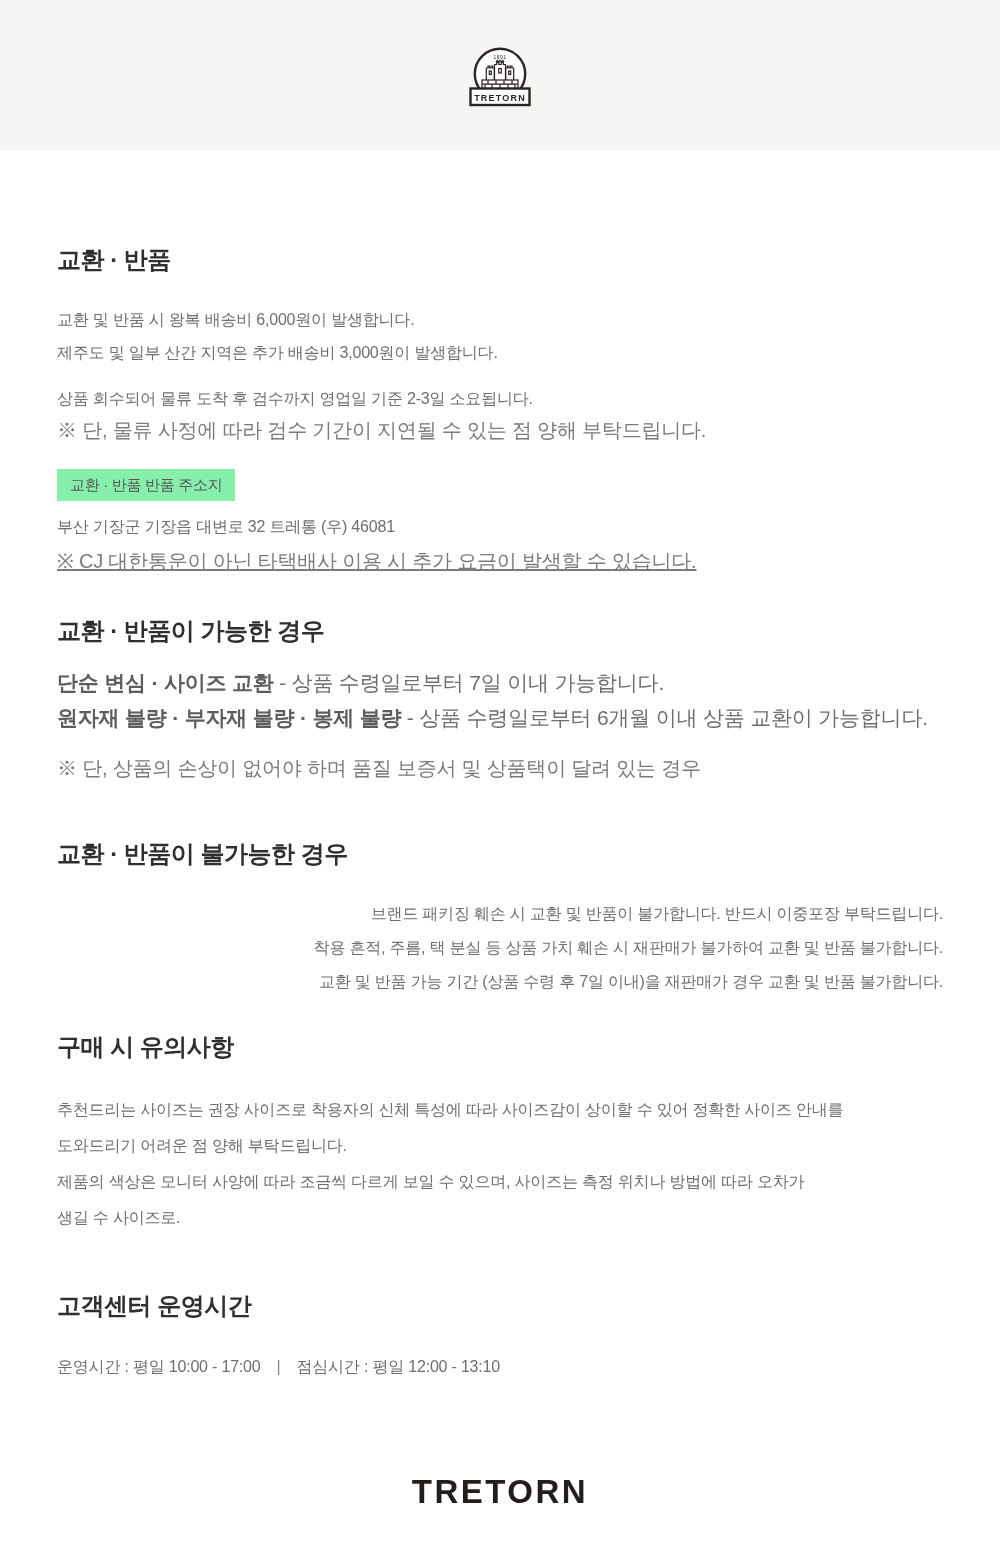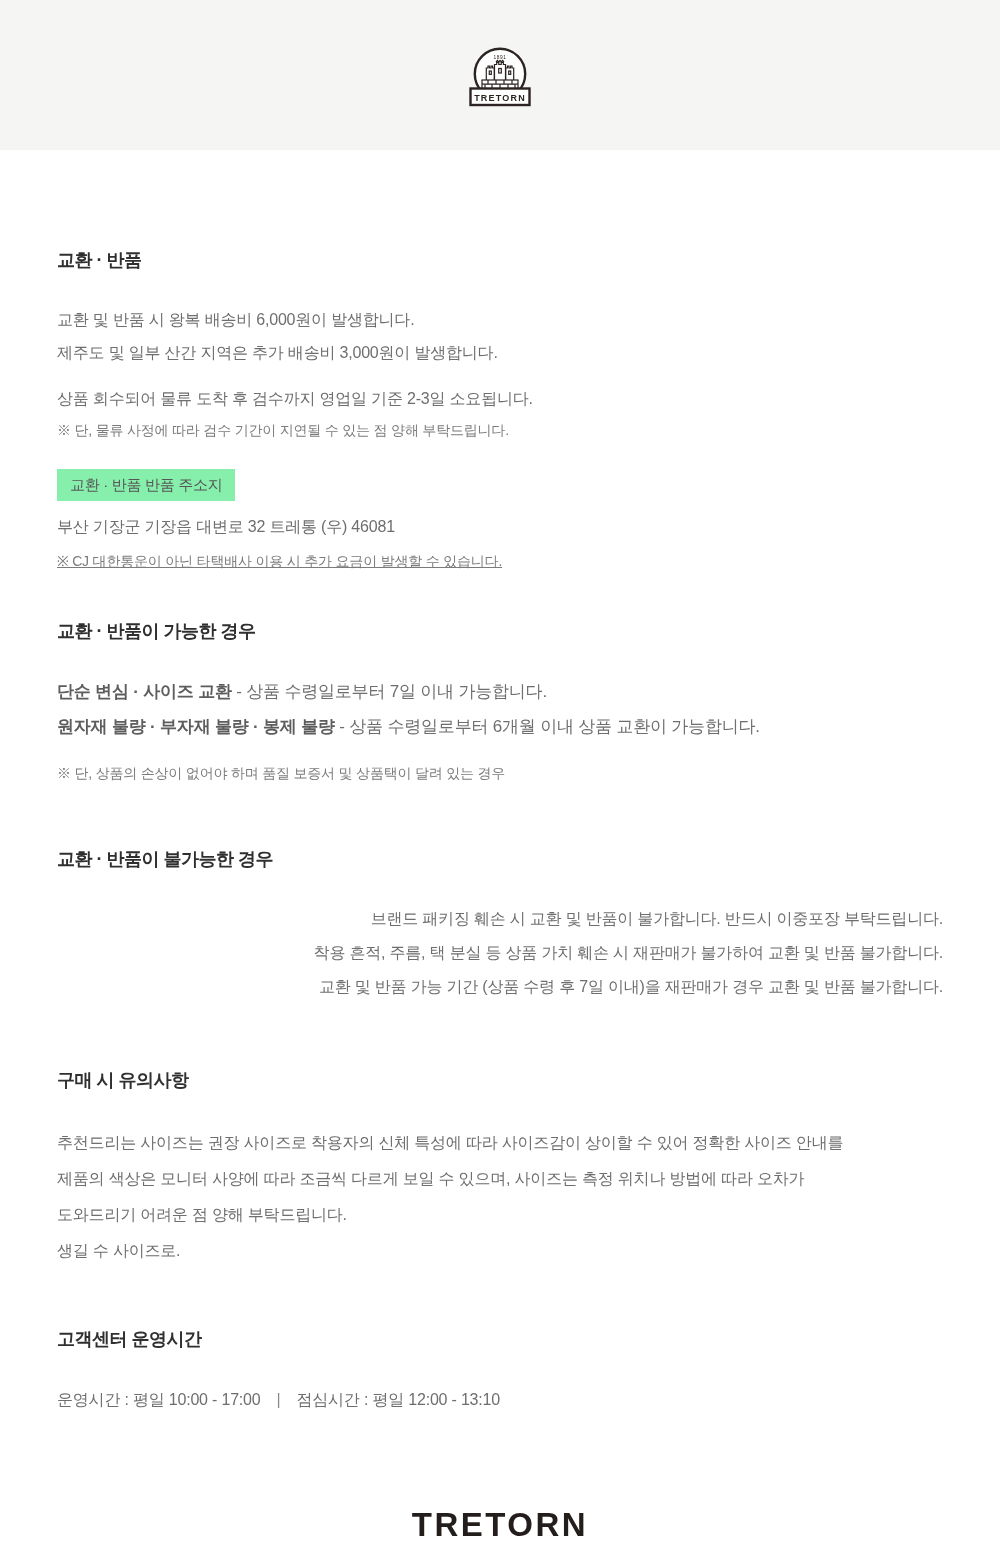--- a/index.html
+++ b/index.html
@@ -21,37 +21,37 @@
     align-items: center;
     justify-content: center;
   }
   .badge { width: 70px; height: 64px; margin-top: 6px; }
 
   
   .content { padding: 0 57px; }
 
   h2.sec-title {
     margin: 0;
-    font-size: 18px;
+    font-size: 24px;
     line-height: 24px;
     font-weight: 600;
     color: #2f2f2f;
     letter-spacing: -0.5px;
   }
 
   .body-text {
     margin: 0;
     font-size: 16px;
     line-height: 33px;
     color: #6e6e6e;
     letter-spacing: -0.2px;
   }
   .note-text {
     margin: 0;
-    font-size: 14px;
+    font-size: 20px;
     line-height: 24px;
     color: #7b7b7b;
     letter-spacing: -0.2px;
   }
   .lead { color: #5d5d5d; font-weight: 600; }
 
   
   #sec-exchange .sec-title { margin-top: 98px; }
   #sec-exchange .shipping { margin-top: 31px; }
   #sec-exchange .inspection { margin-top: 13px; }
@@ -65,29 +65,29 @@
     color: #565656;
     font-size: 15px;
     line-height: 19px;
     letter-spacing: -0.3px;
   }
   #sec-exchange .address { margin-top: 12px; line-height: 28px; }
   #sec-exchange .address-note { margin-top: 8px; text-decoration: underline; }
 
   
   #sec-allowed .sec-title { margin-top: 46px; }
-  #sec-allowed .items { margin-top: 31px; font-size: 17px; line-height: 35px; color: #6e6e6e; letter-spacing: -0.2px; }
+  #sec-allowed .items { margin-top: 22px; font-size: 21px; line-height: 35px; color: #6e6e6e; letter-spacing: -0.2px; }
   #sec-allowed .note-text { margin-top: 1px; }
 
   
   #sec-notallowed .sec-title { margin-top: 62px; }
   #sec-notallowed .lines { margin-top: 31px; line-height: 34px; text-align: right; }
 
   
-  #sec-purchase .sec-title { margin-top: 64px; }
+  #sec-purchase .sec-title { margin-top: 36px; }
   #sec-purchase .lines { margin-top: 33px; line-height: 36px; }
 
   
   #sec-cs .sec-title { margin-top: 58px; }
   #sec-cs .hours-line { margin-top: 32px; }
   .sep { color: #8a8a8a; margin: 0 16px; }
 
   
   .footer-wordmark {
     margin-top: 90px;
@@ -156,22 +156,22 @@
       <span class="line">브랜드 패키징 훼손 시 교환 및 반품이 불가합니다. 반드시 이중포장 부탁드립니다.</span>
       <span class="line">착용 흔적, 주름, 택 분실 등 상품 가치 훼손 시 재판매가 불가하여 교환 및 반품 불가합니다.</span>
       <span class="line">교환 및 반품 가능 기간 (상품 수령 후 7일 이내)을 재판매가 경우 교환 및 반품 불가합니다.</span>
     </p>
   </section>
 
   <section id="sec-purchase">
     <h2 class="sec-title">구매 시 유의사항</h2>
     <p class="body-text lines">
       <span class="line">추천드리는 사이즈는 권장 사이즈로 착용자의 신체 특성에 따라 사이즈감이 상이할 수 있어 정확한 사이즈 안내를</span>
+      <span class="line">도와드리기 어려운 점 양해 부탁드립니다.</span>
       <span class="line">제품의 색상은 모니터 사양에 따라 조금씩 다르게 보일 수 있으며, 사이즈는 측정 위치나 방법에 따라 오차가</span>
-      <span class="line">도와드리기 어려운 점 양해 부탁드립니다.</span>
       <span class="line">생길 수 사이즈로.</span>
     </p>
   </section>
 
   <section id="sec-cs">
     <h2 class="sec-title">고객센터 운영시간</h2>
     <p class="body-text hours-line">
       <span>운영시간 : 평일 10:00 - 17:00</span><span class="sep">|</span><span>점심시간 : 평일 12:00 - 13:10</span>
     </p>
   </section>

